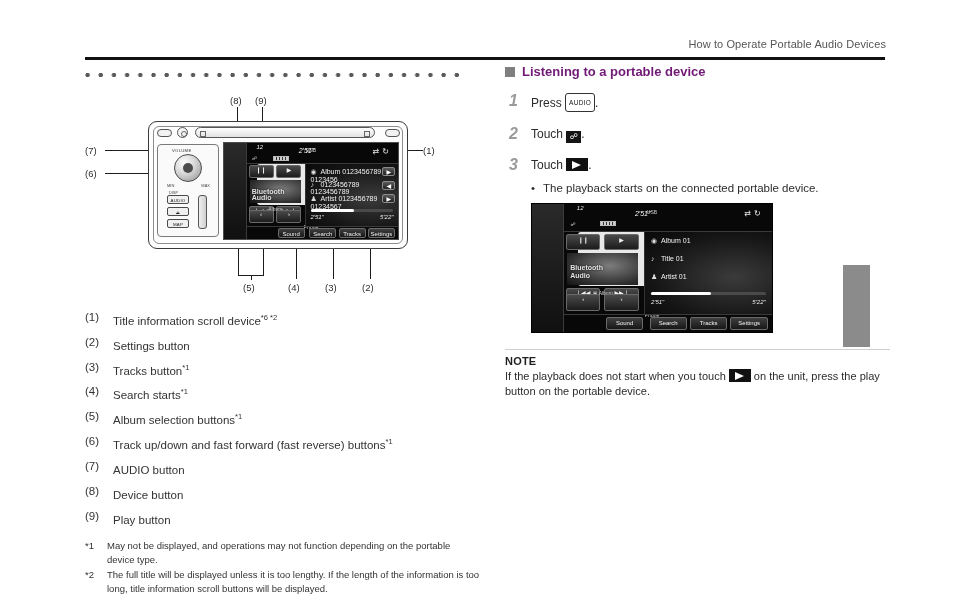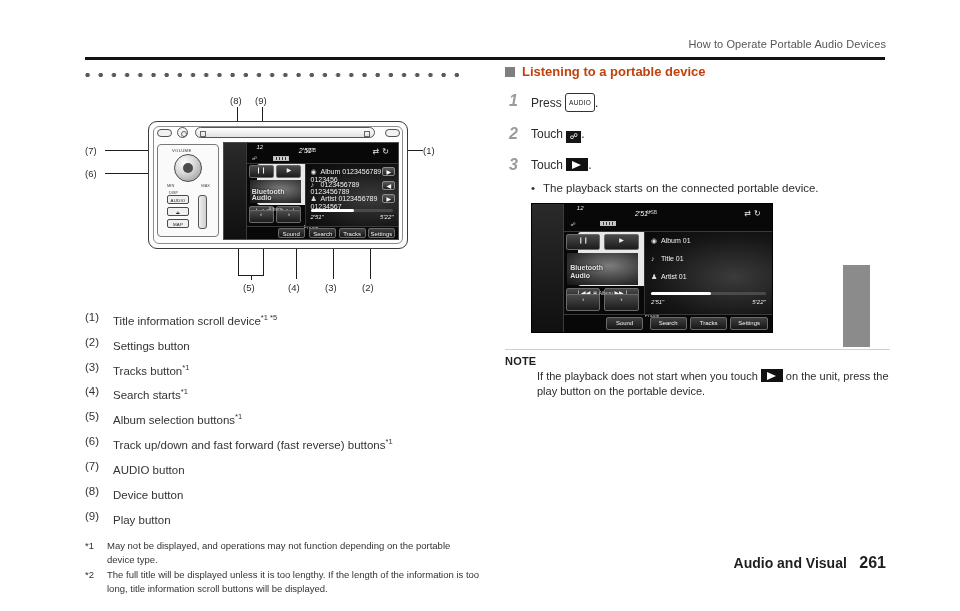--- a/index.html
+++ b/index.html
@@ -211,21 +211,21 @@
   sup { font-size: 7.5px; vertical-align: super; }
 
   .footnotes { margin-top: 9px; font-size: 9.5px; line-height: 13.5px; color:#333; }
   .fn-row { display:flex; margin-bottom: 2px; }
   .fn-mark { width: 22px; flex:none; text-align:left; }
   .fn-body { flex:1; }
 
   
   .sub-head { display:flex; align-items:center; gap:7px; margin-top:2px; }
   .sub-sq { width:10px; height:10px; background:#7f7f7f; flex:none; }
-  .sub-txt { font-size:13px; font-weight:bold; color:#c2410c; }
+  .sub-txt { font-size:13px; font-weight:bold; color:#701a75; }
 
   .step { display:flex; margin-top:14px; }
   .step-n {
     width: 26px; flex:none; font-size:16px; font-weight:bold; color:#9a9a9a;
     font-style: italic; line-height: 16px; padding-left: 4px;
   }
   .step-b { flex:1; font-size:12px; color:#2c2c2c; line-height:17px; }
 
   .key-audio{
     display:inline-block; border:1px solid #333; border-radius:3px;
@@ -248,21 +248,21 @@
   .bullet { display:flex; margin-top:8px; margin-left:26px; font-size:11.5px; color:#2c2c2c; }
   .bullet .dot { width:12px; flex:none; }
 
   .shot-wrap { margin-top:9px; margin-left:26px; }
   .shot {
     width: 242px; height: 130px; border:1px solid #000;
   }
 
   .note-rule { margin-top:16px; height:1px; background:#cfcfcf; width: 385px; }
   .note-title { margin-top:5px; font-size:11px; font-weight:bold; color:#1f1f1f; letter-spacing:.2px; }
-  .note-body { margin-top:2px; font-size:11px; line-height:15px; color:#2c2c2c;margin-left:32px; }
+  .note-body { margin-top:2px; font-size:11px; line-height:15px; color:#2c2c2c; }
 
   
   .footer {
     position:absolute; left:0; bottom:39px; width:886px; text-align:right;
   }
   .f-sec { font-size:14px; font-weight:bold; color:#1f1f1f; }
   .f-page { font-size:16px; font-weight:bold; color:#1f1f1f; margin-left:8px; }
 
   .watermark{
     position:absolute; left:0; bottom:6px; width:960px; text-align:center;
@@ -384,21 +384,21 @@
             <div class="bbtn" style="left:60.5%;width:18%;line-height:1.7;">Tracks</div>
             <div class="bbtn" style="left:80%;width:18%;line-height:1.7;">Settings</div>
           </div>
         </div>
       </div>
     </div>
 
     <div class="numlist">
       <div class="nl-row">
           <span class="nl-num">(1)</span>
-          <span class="nl-txt"><span>Title information scroll device</span><sup>*1 *5</sup></span>
+          <span class="nl-txt"><span>Title information scroll device</span><sup>*6 *2</sup></span>
         </div>
       <div class="nl-row">
           <span class="nl-num">(2)</span>
           <span class="nl-txt"><span>Settings button</span><sup></sup></span>
         </div>
       <div class="nl-row">
           <span class="nl-num">(3)</span>
           <span class="nl-txt"><span>Tracks button</span><sup>*1</sup></span>
         </div>
       <div class="nl-row">
@@ -517,17 +517,13 @@
           <div class="bbtn" style="left:80%;width:18%;line-height:1.9;">Settings</div>
         </div>
       </div>
     </div>
 
     <div class="note-rule"></div>
     <div class="note-title">NOTE</div>
     <div class="note-body"><span>If the playback does not start when you touch </span><span class="key-play"></span><span> on the unit, press the play button on the portable device.</span></div>
   </div>
 
-  <div class="footer">
-    <span class="f-sec">Audio and Visual</span>
-    <span class="f-page">261</span>
-  </div>
 </div>
 
 </body></html>

